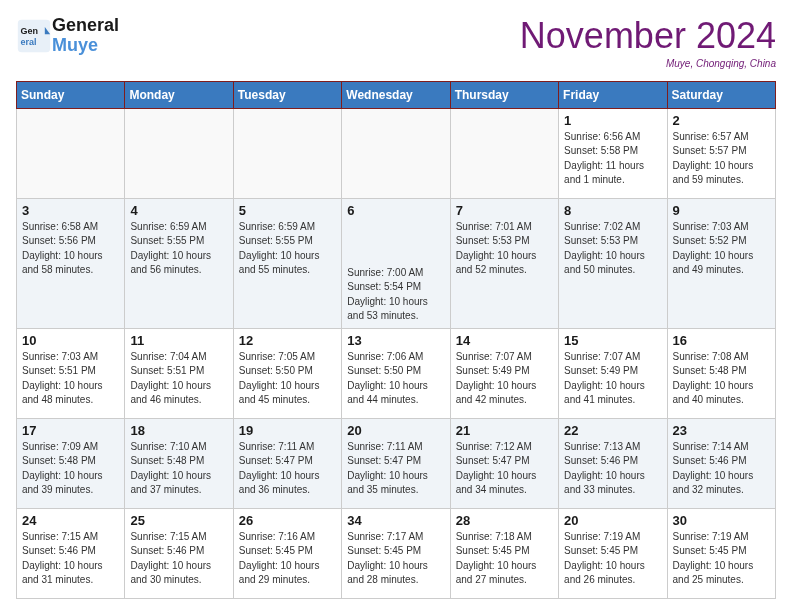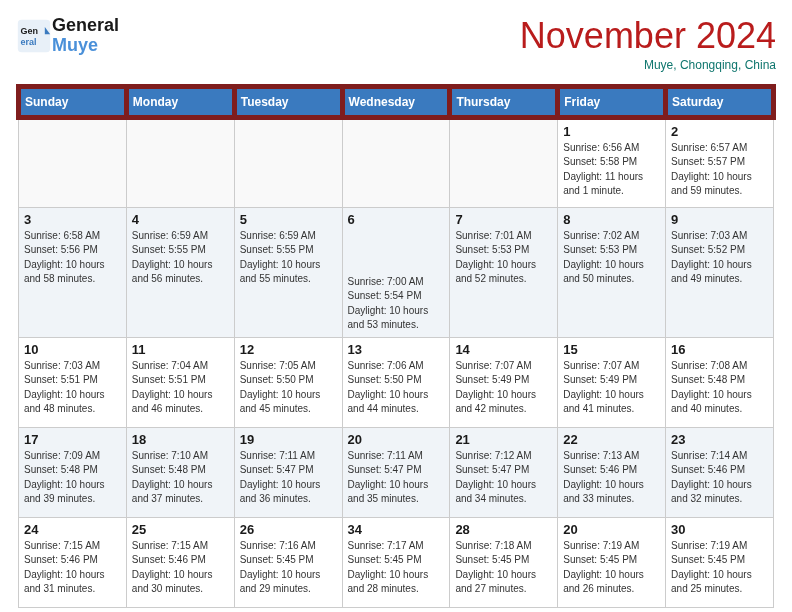--- a/index.html
+++ b/index.html
@@ -33,40 +33,41 @@
     .logo-icon {
       width: 36px;
       height: 36px;
     }
     .title-block {
       text-align: right;
     }
     .month-title {
       font-size: 36px;
       font-weight: 300;
-      color: #b91c1c;
+      color: #701a75;
       line-height: 1.1;
     }
     .subtitle {
-      font-size: 12px;
-      color: #0f766e;
+      font-size: 10px;
+      color: #701a75;
       margin-top: 2px;
+      font-style: italic;
     }
     .calendar {
       width: 100%;
       border-collapse: collapse;
       font-size: 10.5px;
     }
     .calendar thead th {
       background: #3a7abf;
       color: #fff;
       padding: 6px 4px;
       font-size: 12px;
       font-weight: 600;
-      border: 5px solid #7f1d1d;
+      border: 1px solid #7f1d1d;
       text-align: left;
     }
     .calendar tbody td {
       border: 1px solid #ccc;
       vertical-align: top;
       padding: 4px 5px;
       width: 107px;
       min-height: 80px;
       height: 90px;
     }

